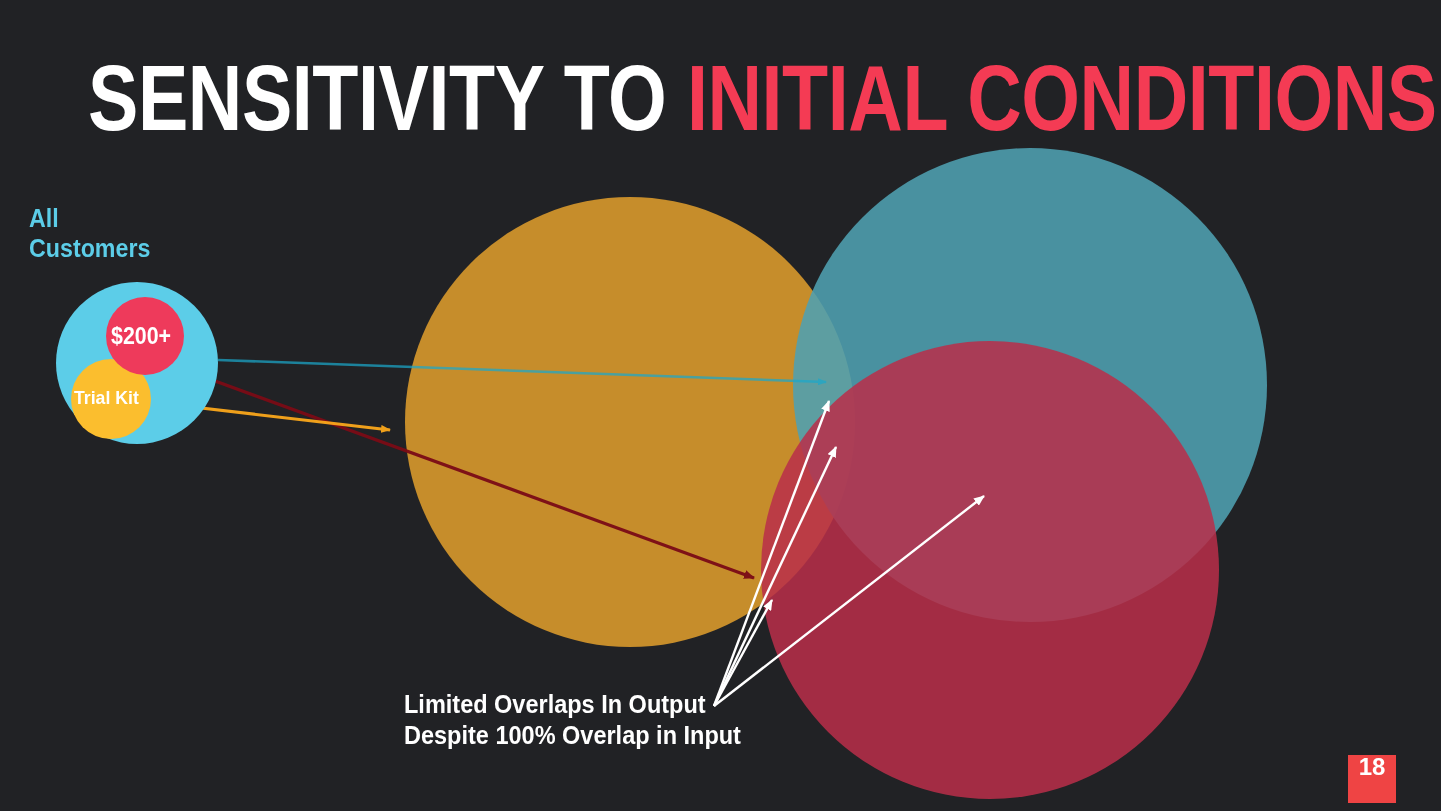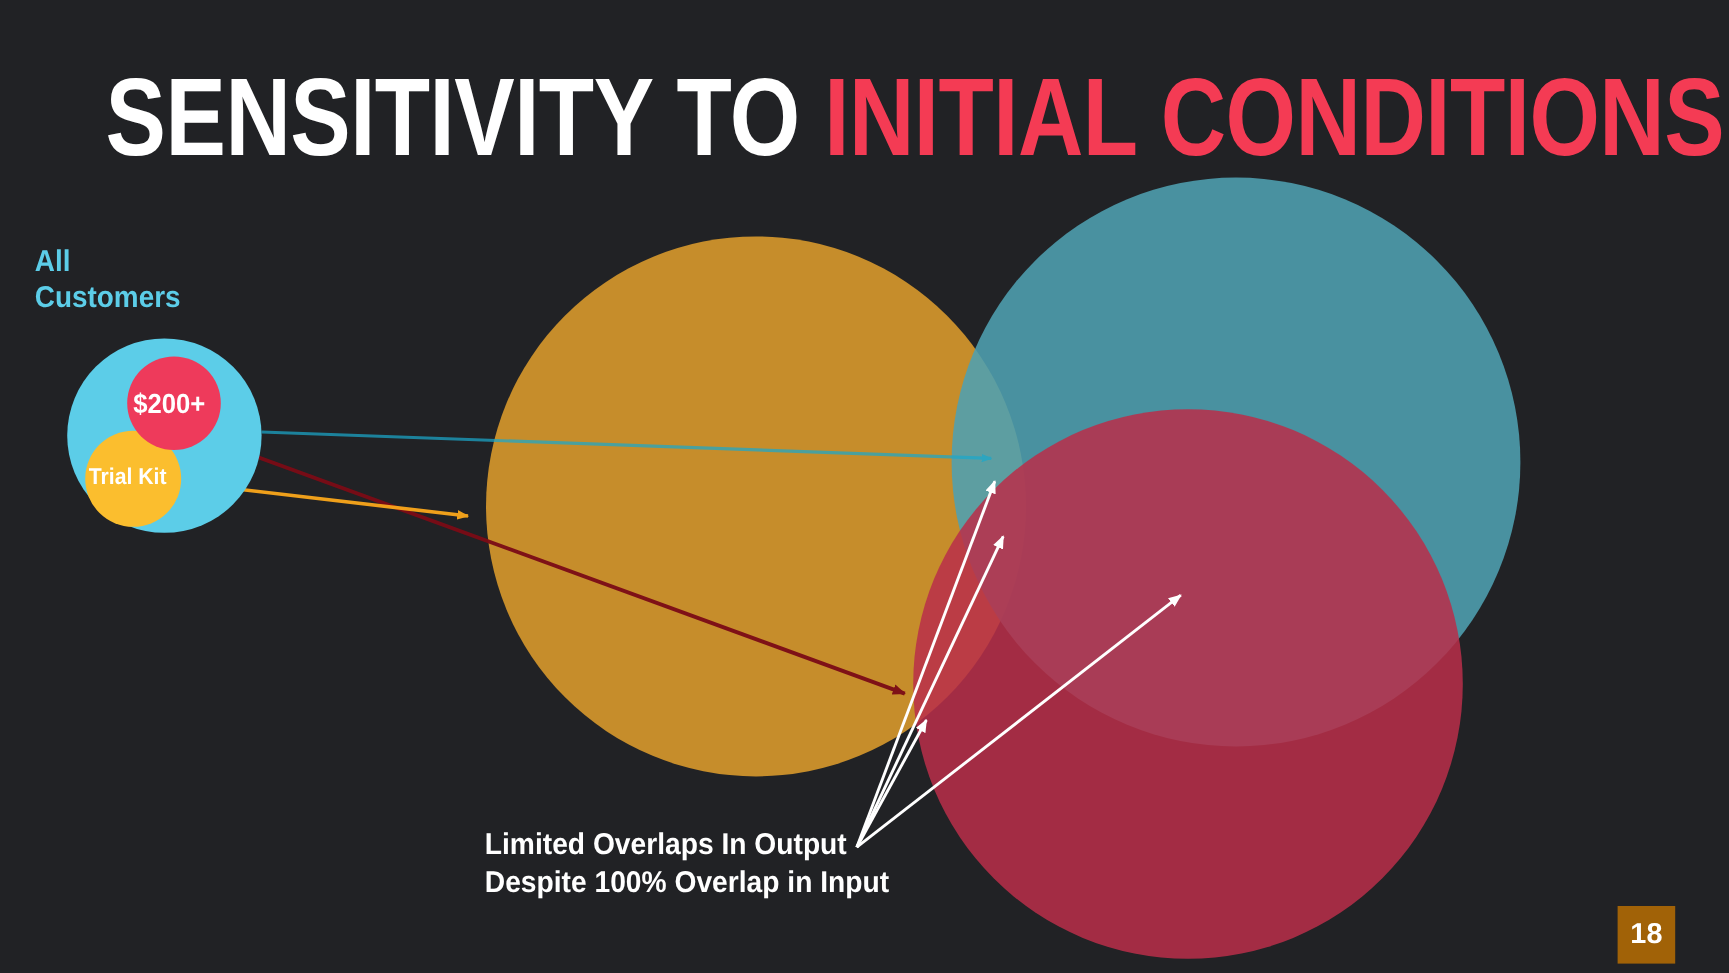--- a/index.html
+++ b/index.html
@@ -81,23 +81,22 @@
     white-space:pre-line;
     transform:scaleX(0.94);
     transform-origin:left top;
   }
 
   
   #page-badge {
     position:absolute;
     left:1348px; top:755px;
     width:48px; height:48px;
-    background:#a16207;
+    background:#ef4444;
     display:flex;
-    align-items:center;
     justify-content:center;
   }
   #page-badge span {
     color:#FFFFFF;
     font-size:24px;
     font-weight:700;
     line-height:1;
   }
 </style>
 </head>

